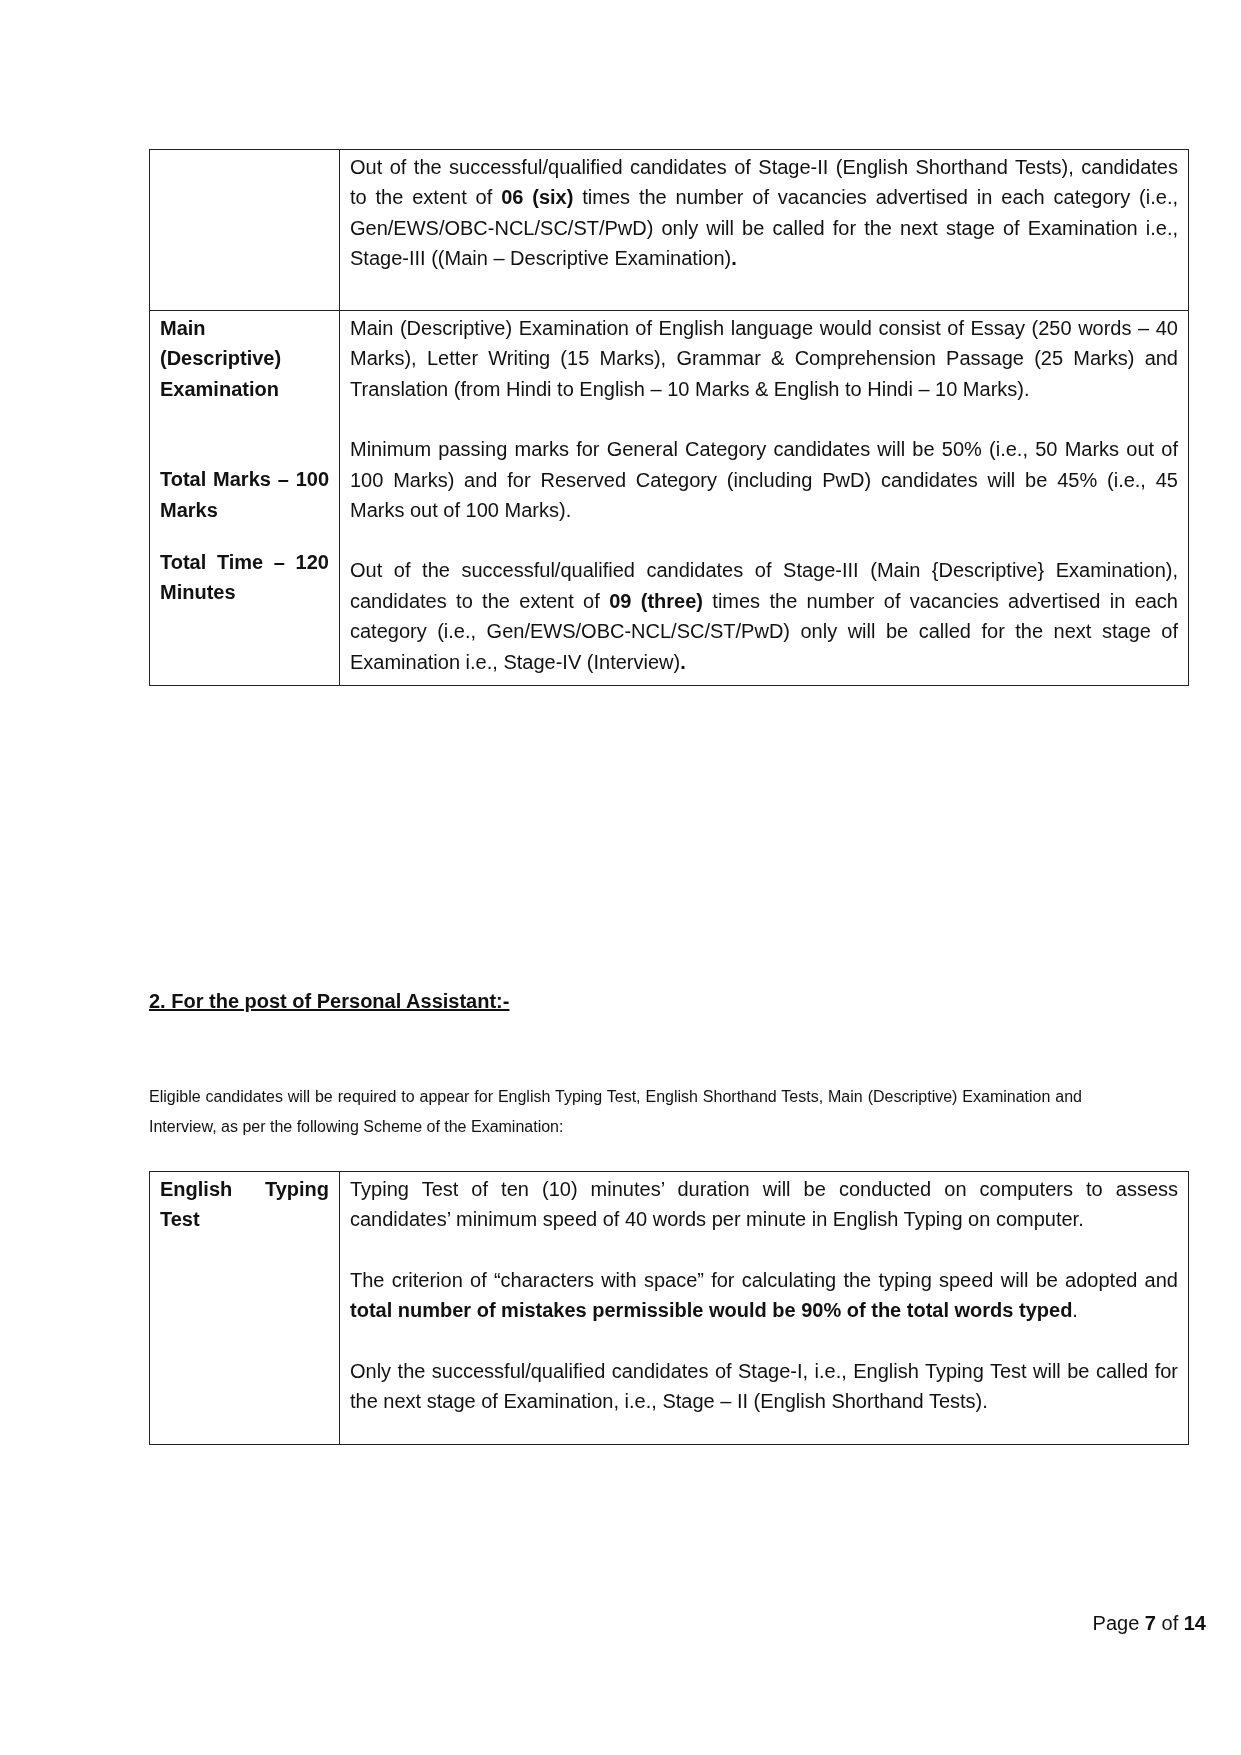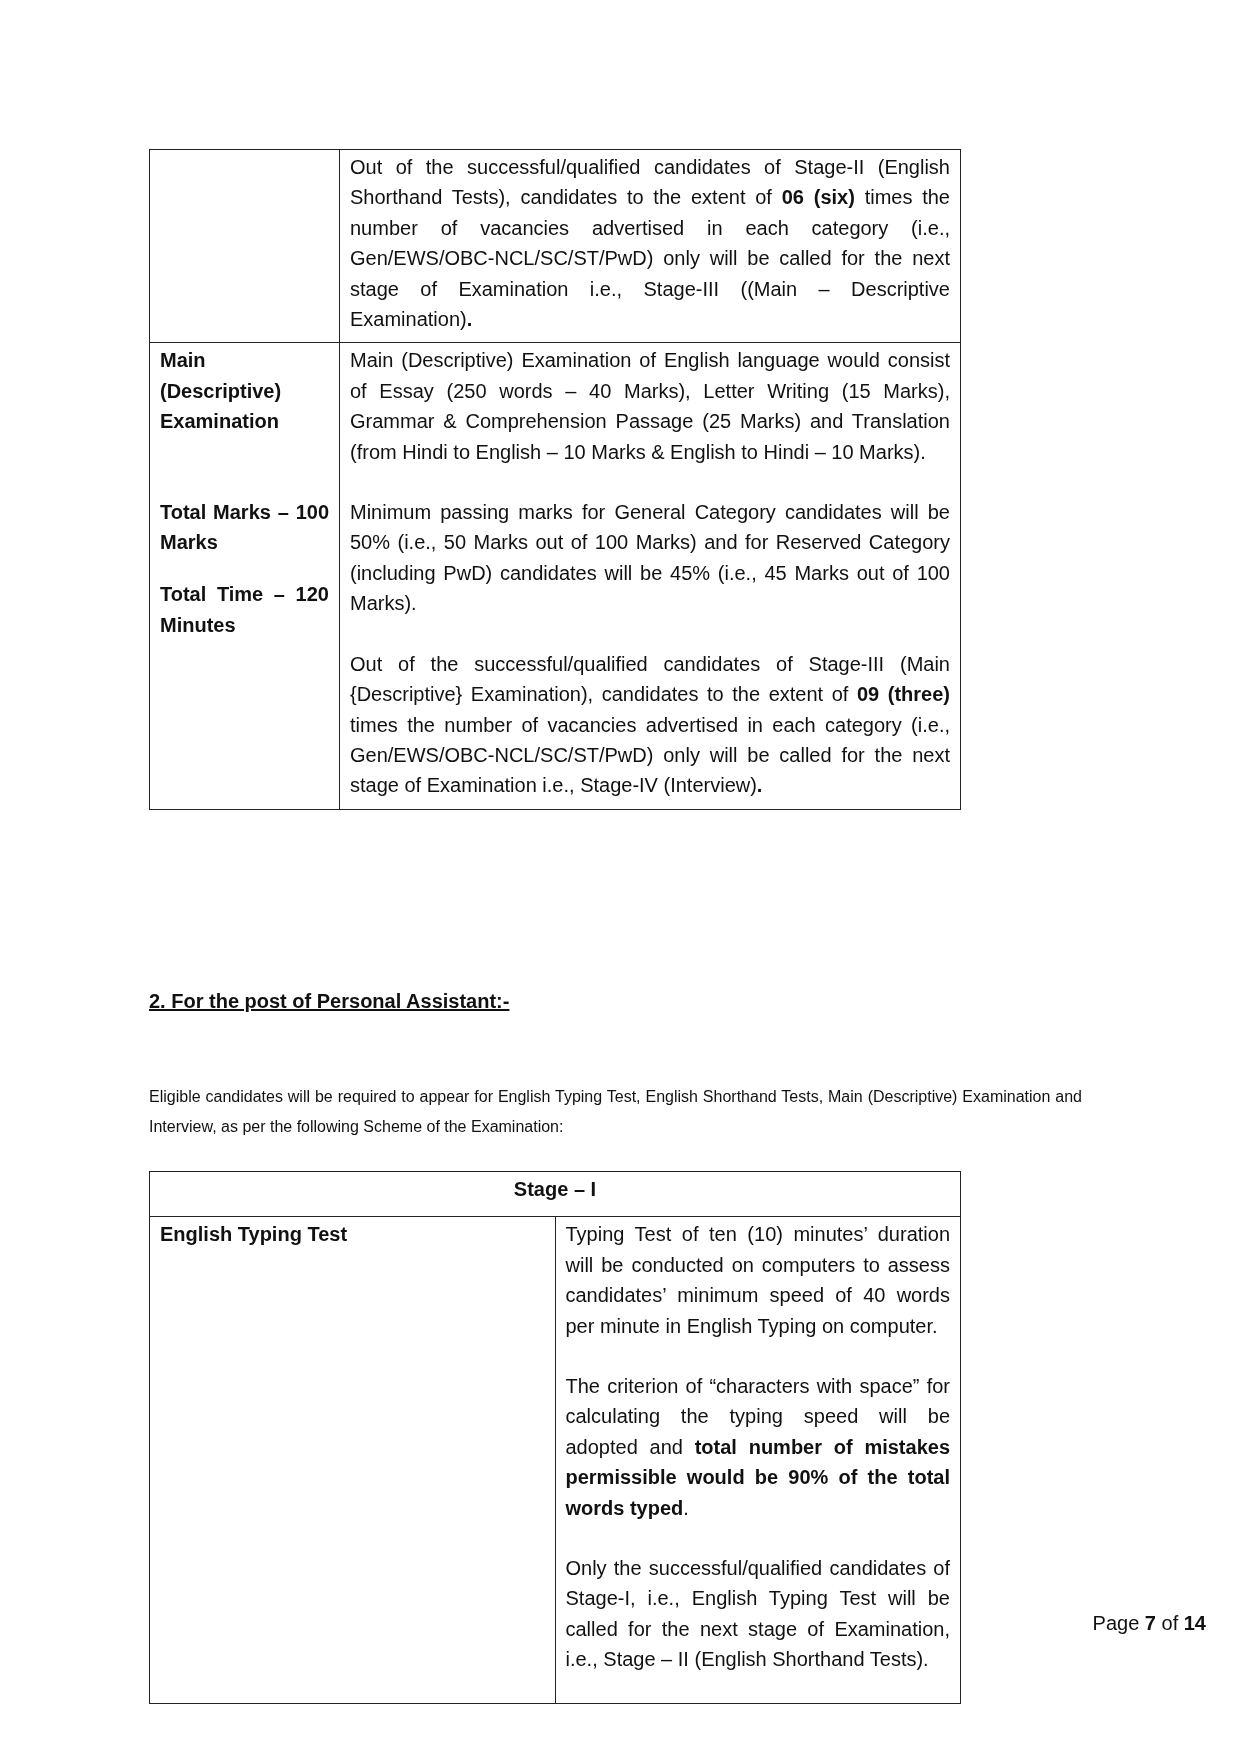--- a/index.html
+++ b/index.html
@@ -1,19 +1,19 @@
 <!DOCTYPE html>
 <html><head>
 <meta charset="utf-8">
 <style>
   html, body { margin: 0; padding: 0; background: #ffffff; }
   body { width: 1241px; height: 1755px; position: relative; overflow: hidden;
          font-family: "Liberation Sans", sans-serif; color: #111; font-size: 20px; }
   .page { position: absolute; left: 149px; top: 0; width: 968px; }
-  table.scheme { border-collapse: collapse; width: 812px; table-layout: fixed; }
+  table.scheme { border-collapse: collapse; width: 1040px; table-layout: fixed; }
   table.scheme td { border: 1.3px solid #222; vertical-align: top; padding: 2px 10px 8px 10px;
                     line-height: 30.4px; font-size: 20px; }
   td.lbl { width: 169px; font-weight: bold; text-align: justify; }
   td.desc { text-align: justify; }
   td.stage { text-align: center; font-weight: bold; padding: 4px 10px 6px 10px; }
   .para { margin: 0; }
   .gap { height: 30px; }
   b { font-weight: bold; }
   #t1 { position: absolute; top: 149px; left: 0; }
   .heading { position: absolute; top: 990px; left: 0; font-weight: bold; text-decoration: underline;
@@ -53,23 +53,20 @@
       </td>
     </tr>
   </tbody>
     </table>
 
   <div class="heading">2.  For the post of Personal Assistant:-</div>
   <div class="intro">Eligible candidates will be required to appear for English Typing Test, English Shorthand Tests, Main (Descriptive) Examination and Interview, as per the following Scheme of the Examination:</div>
 
   <table class="scheme" id="t2">
     <tbody>
-        <tr>
-      <td colspan="2" class="stage" style="padding-bottom:12px;">Stage – I</td>
-    </tr>
     <tr>
       <td class="lbl">English Typing Test</td>
       <td class="desc" style="padding-bottom:28px;">
         <p class="para">Typing Test of ten (10) minutes’ duration will be conducted on computers to assess candidates’ minimum speed of 40 words per minute in English Typing on computer.</p>
         <div class="gap"></div>
         <p class="para"><span>The criterion of “characters with space” for calculating the typing speed will be adopted and </span><b>total number of mistakes permissible would be 90% of the total words typed</b><span>.</span></p>
         <div class="gap"></div>
         <p class="para">Only the successful/qualified candidates of Stage-I, i.e., English Typing Test will be called for the next stage of Examination, i.e., Stage – II (English Shorthand Tests).</p>
       </td>
     </tr>

